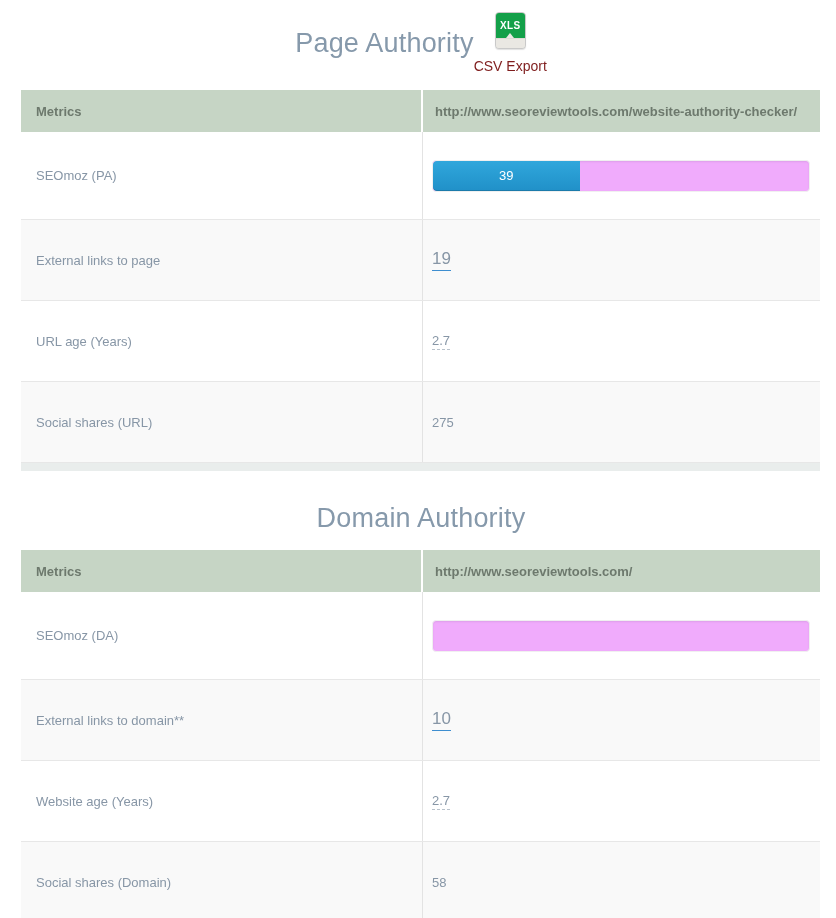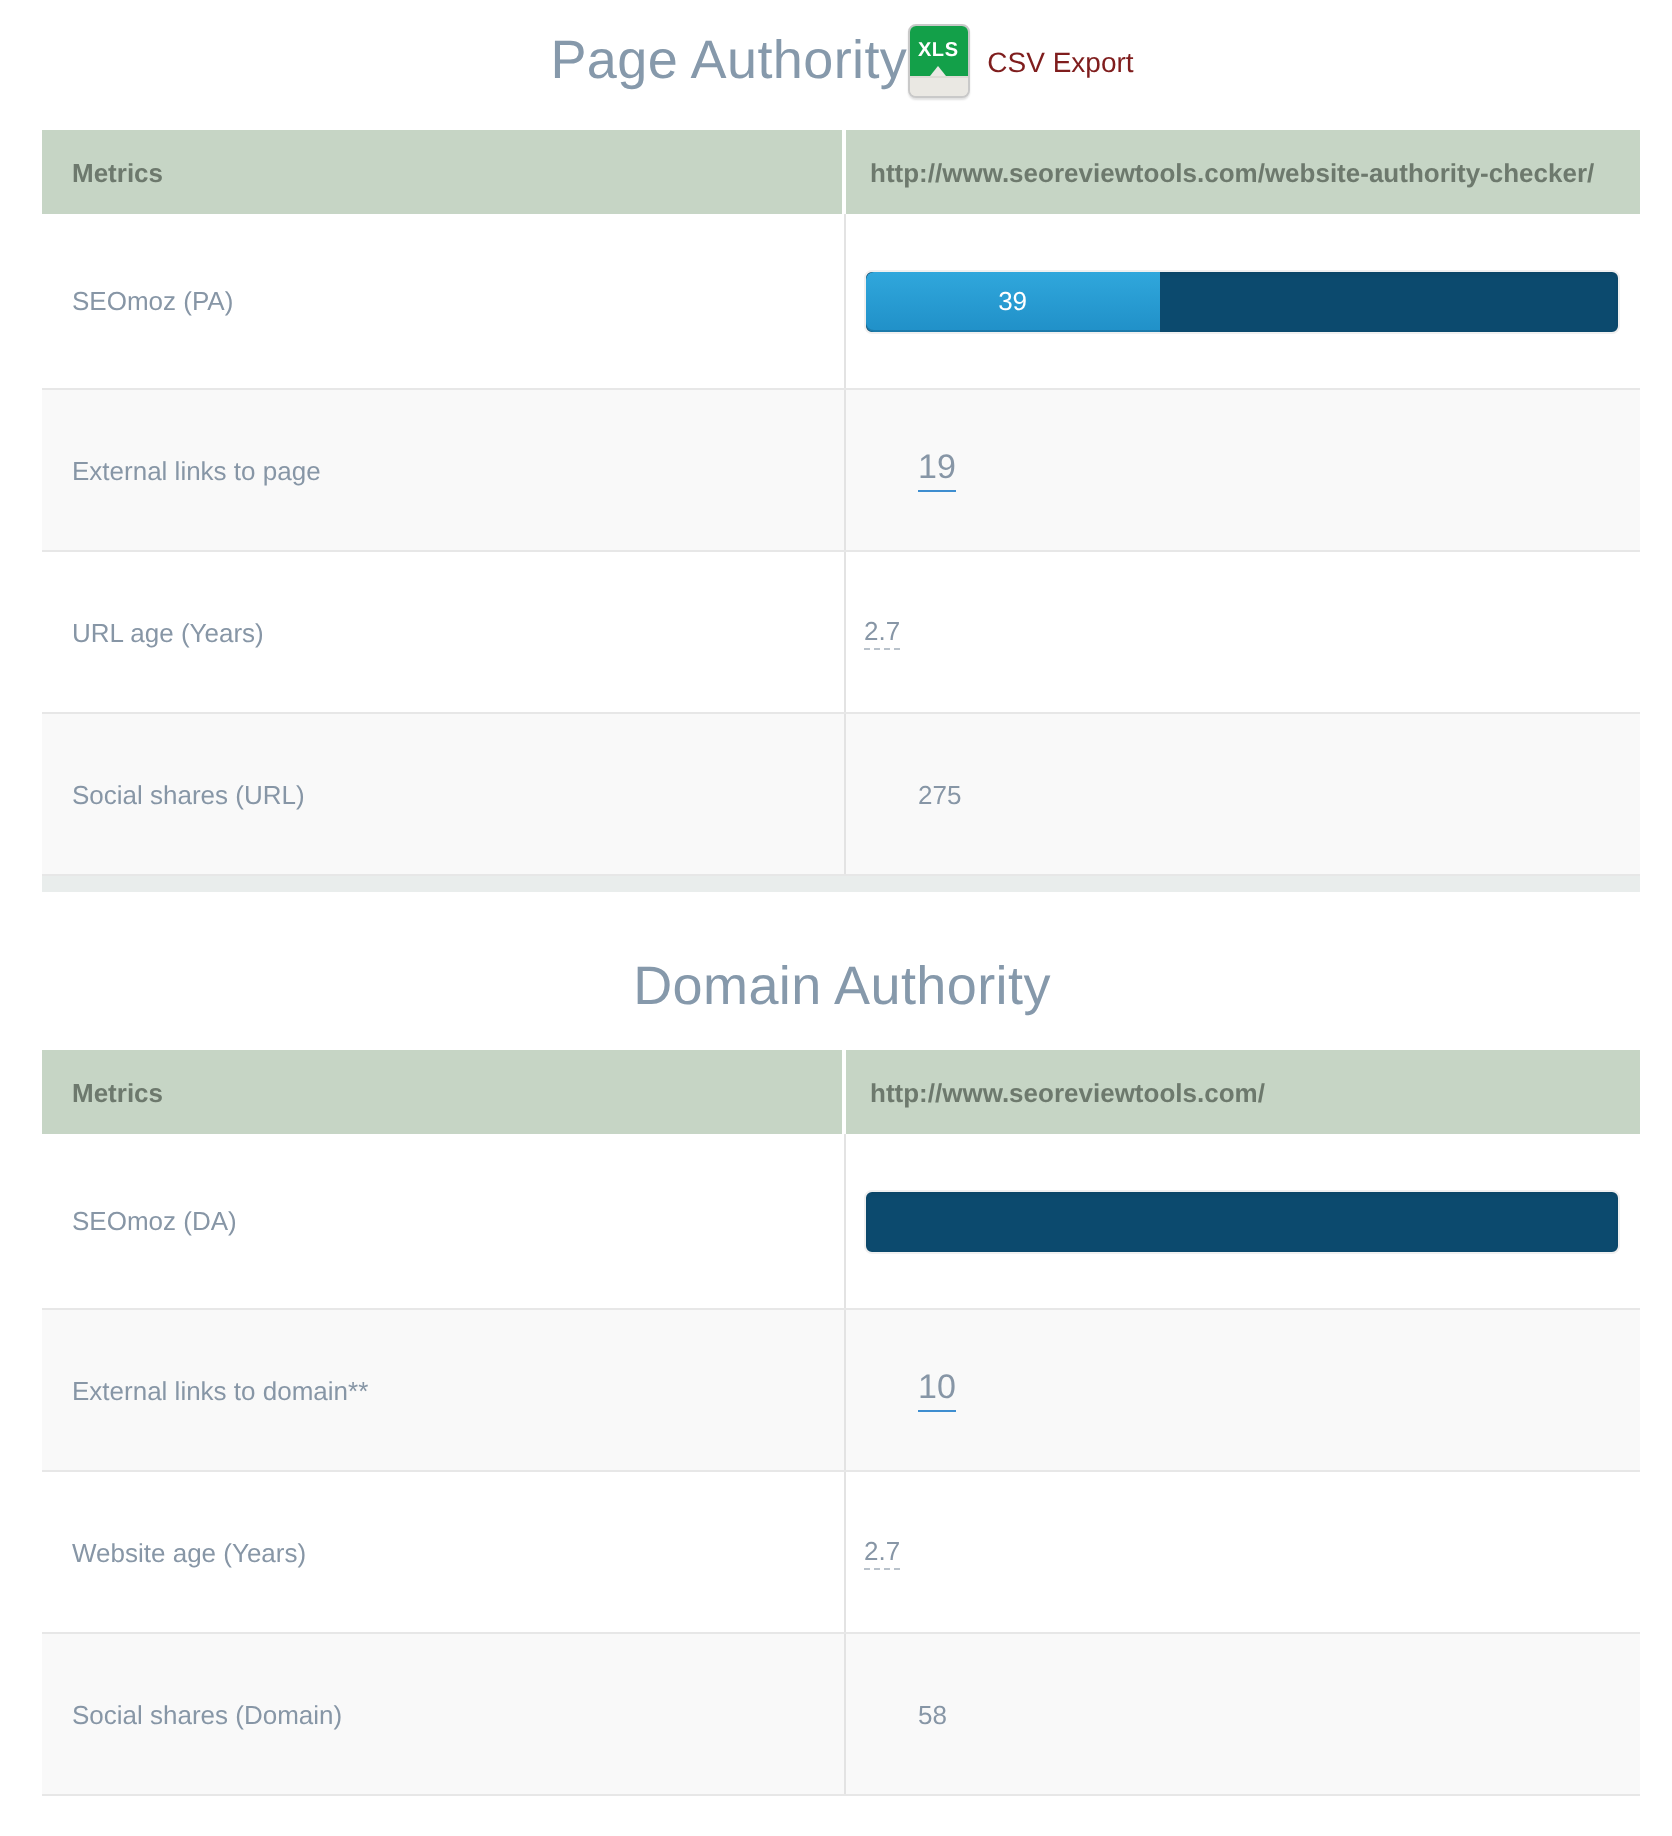--- a/index.html
+++ b/index.html
@@ -11,21 +11,21 @@
   }
   .section-header {
     display: flex; align-items: center; justify-content: center;
     padding: 12px 16px 0 22px;
   }
   .section-header.second { padding-top: 32px; }
   .section-title {
     margin: 0; font-size: 27px; font-weight: 400; color: #8699ab;
     letter-spacing: 0.2px;
   }
-  .export-group { display: flex; align-items: center; gap: 9px; }
+  .export-group { display: flex; align-items: center; gap: 9px; flex-direction: column; }
   .csv-link { color: #7f1d1d; font-size: 14px; text-decoration: none; cursor: pointer; }
 
   
   .xls-icon {
     width: 31px; height: 37px; box-sizing: border-box;
     border: 1px solid #c9c9c9; border-radius: 4px;
     display: inline-flex; flex-direction: column; overflow: hidden;
     background: #eae8e3; box-shadow: 0 1px 1px rgba(0,0,0,0.12);
     cursor: pointer;
   }
@@ -52,38 +52,38 @@
   }
   .hcell-1 { width: 402px; border-right: 2px solid #ffffff; padding-left: 15px; }
   .hcell-2 { flex: 1; padding-left: 12px; }
 
   .trow {
     display: flex; align-items: stretch;
     background: #ffffff; border-bottom: 1px solid #e7e7e7;
     min-height: 80px;
   }
   .trow.first { min-height: 87px; }
-  .trow.alt { background: #f9f9f9; gap: 27px; }
+  .trow.alt { background: #f9f9f9; }
   .cell { box-sizing: border-box; display: flex; align-items: center; }
   .label-cell { width: 402px; padding-left: 15px; border-right: 1px solid #e3e3e3; }
   .value-cell { flex: 1; padding: 0 10px 0 9px; }
   .row-label { font-size: 13px; color: #8796a6; }
 
   .value-link {
     font-size: 17px; color: #8796a6; text-decoration: none;
     border-bottom: 1px solid #3e8ed0; padding-bottom: 1px; cursor: pointer;
   }
   .value-tooltip {
     font-size: 13px; color: #8796a6;
     border-bottom: 1px dashed #b9c2cb; padding-bottom: 1px; text-align: center;
   }
   .value-text { font-size: 13px; color: #8796a6; }
 
   .progress {
-    width: 100%; height: 32px; background: #0c4a6e;
+    width: 100%; height: 32px; background: #f0abfc;
     border-radius: 4px; border: 1px solid #f0f0f0; box-sizing: border-box;
     box-shadow: inset 0 1px 2px rgba(0,0,0,0.08);
     overflow: hidden;
   }
   .progress .bar {
     height: 100%;
     background: linear-gradient(to bottom, #30a7dc, #2090c8);
     border-radius: 4px 0 0 4px;
     display: flex; align-items: center; justify-content: center;
     box-shadow: inset 0 -1px 0 rgba(0,0,0,0.15);

